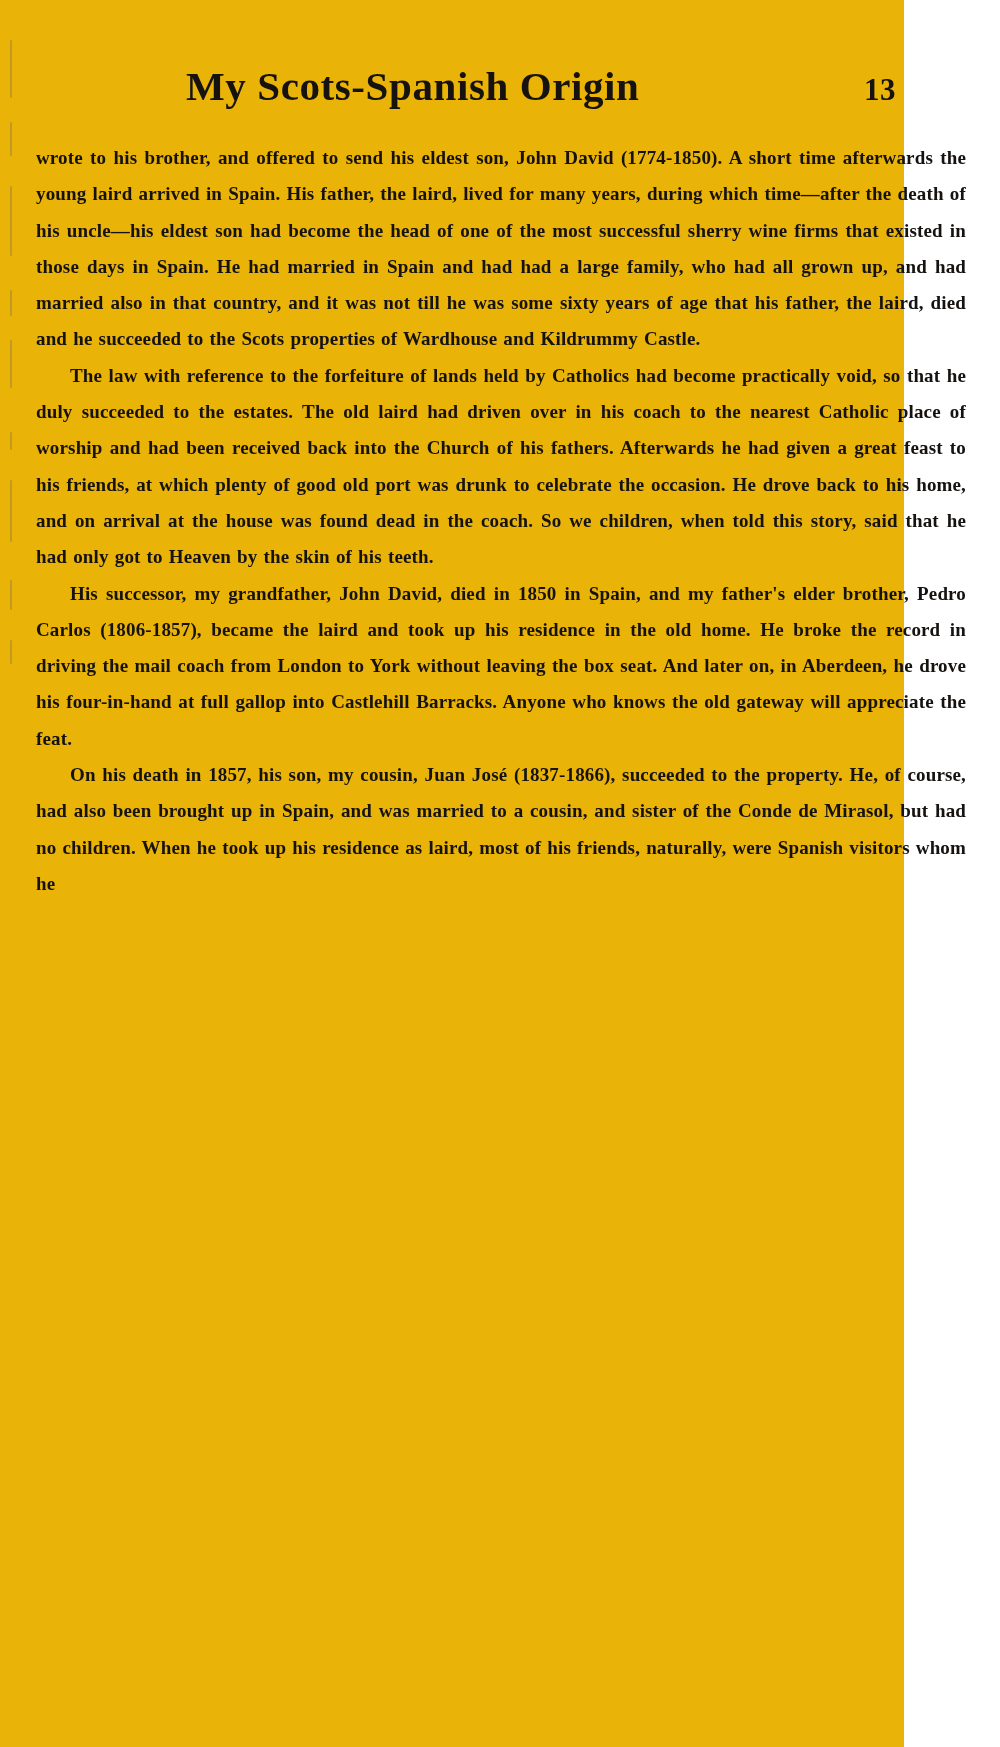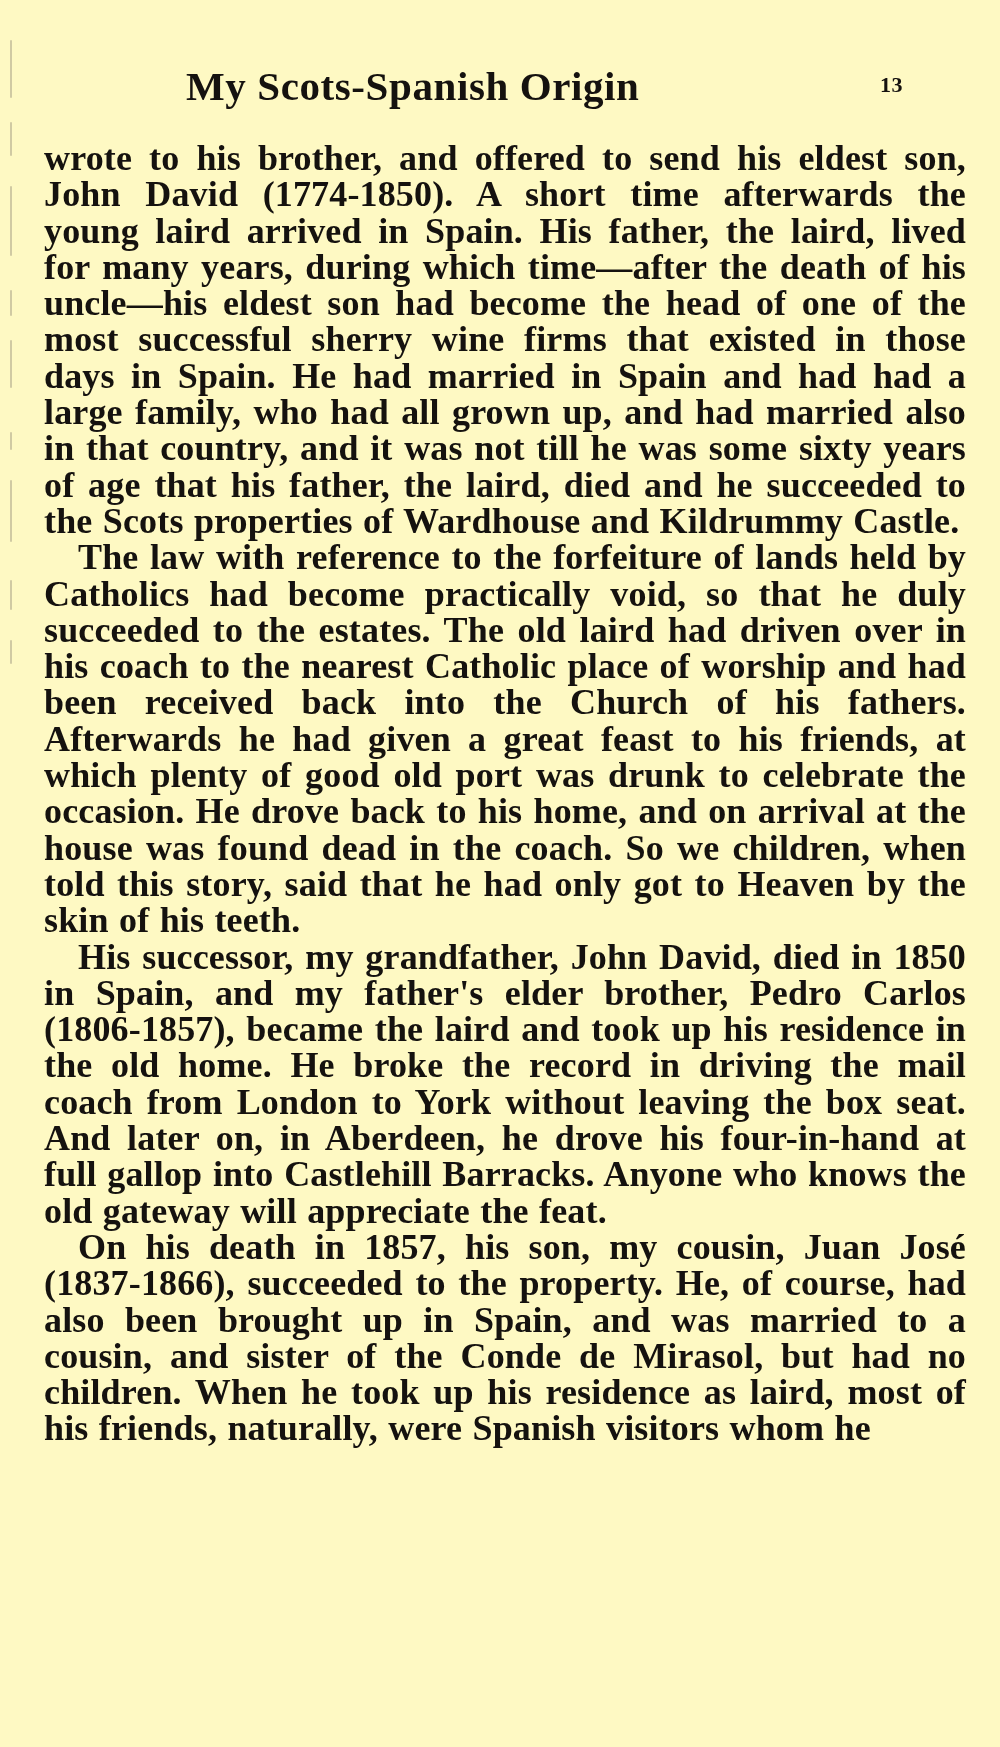--- a/index.html
+++ b/index.html
@@ -13,23 +13,23 @@
     position: relative;
     font-family: "Liberation Serif", serif;
     color: #15120f;
     overflow: hidden;
   }
 
   .page {
     position: absolute;
     left: 0;
     top: 0;
-    width: 1000px;
+    width: 904px;
     height: 1747px;
-    background: #fef9c3;
+    background: #eab308;
   }
 
   
   .scan-edge {
     position: absolute;
     left: 8px;
     top: 40px;
     width: 12px;
     height: 1660px;
     opacity: 0.30;
@@ -55,38 +55,38 @@
     left: 90px;
     top: 0;
     font-size: 41px;
     font-weight: 700;
     letter-spacing: 0.6px;
     white-space: nowrap;
     font-family: "Liberation Serif", serif;
   }
   .header-folio {
     position: absolute;
-    right: 1px;
+    right: 8px;
     top: 10px;
-    font-size: 22px;
+    font-size: 31px;
     font-weight: 700;
     letter-spacing: 0.5px;
     text-align: right;
   }
 
   .body-text {
     position: absolute;
     left: 36px;
     top: 140px;
     width: 930px;
   }
 
   .para {
-    margin: 0 0 0 8px;
-    font-size: 36px;
+    margin: 0 0 0 0;
+    font-size: 19px;
     line-height: 36.3px;
     text-align: justify;
     text-justify: inter-word;
     letter-spacing: 0.15px;
     word-spacing: 1.2px;
     font-weight: 600;
     -webkit-font-smoothing: none;
   }
   .para + .para {
     text-indent: 34px;

